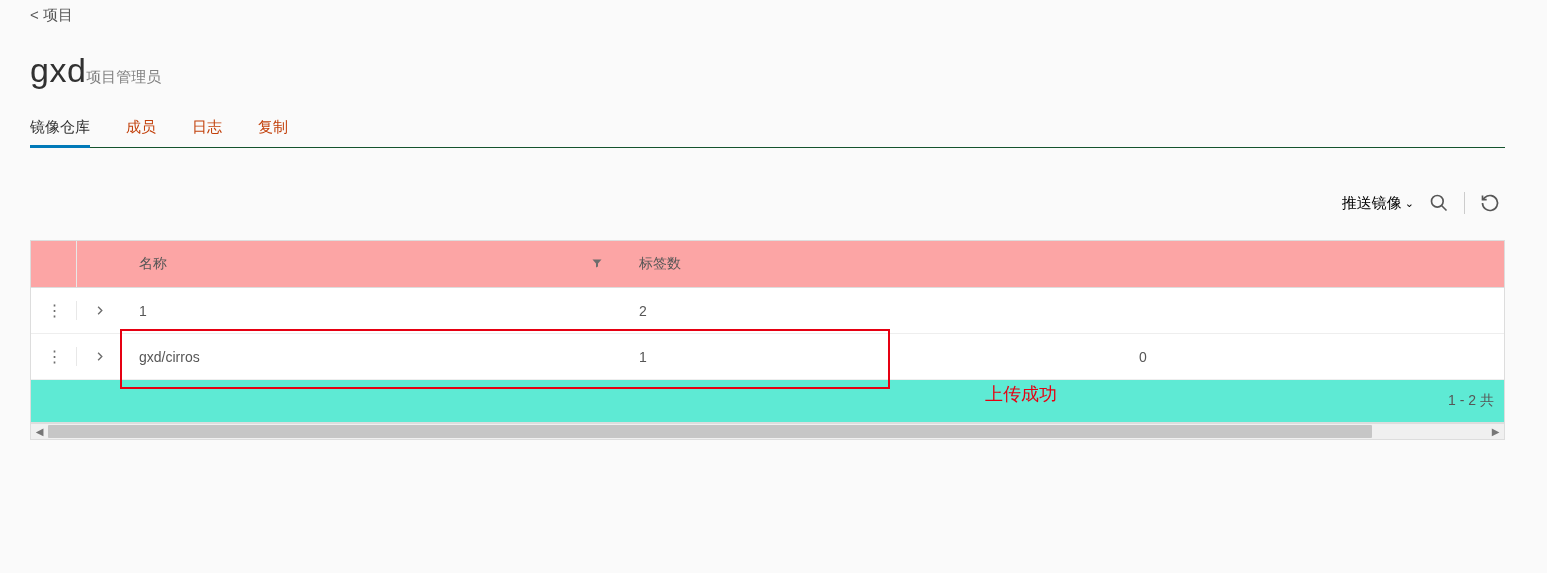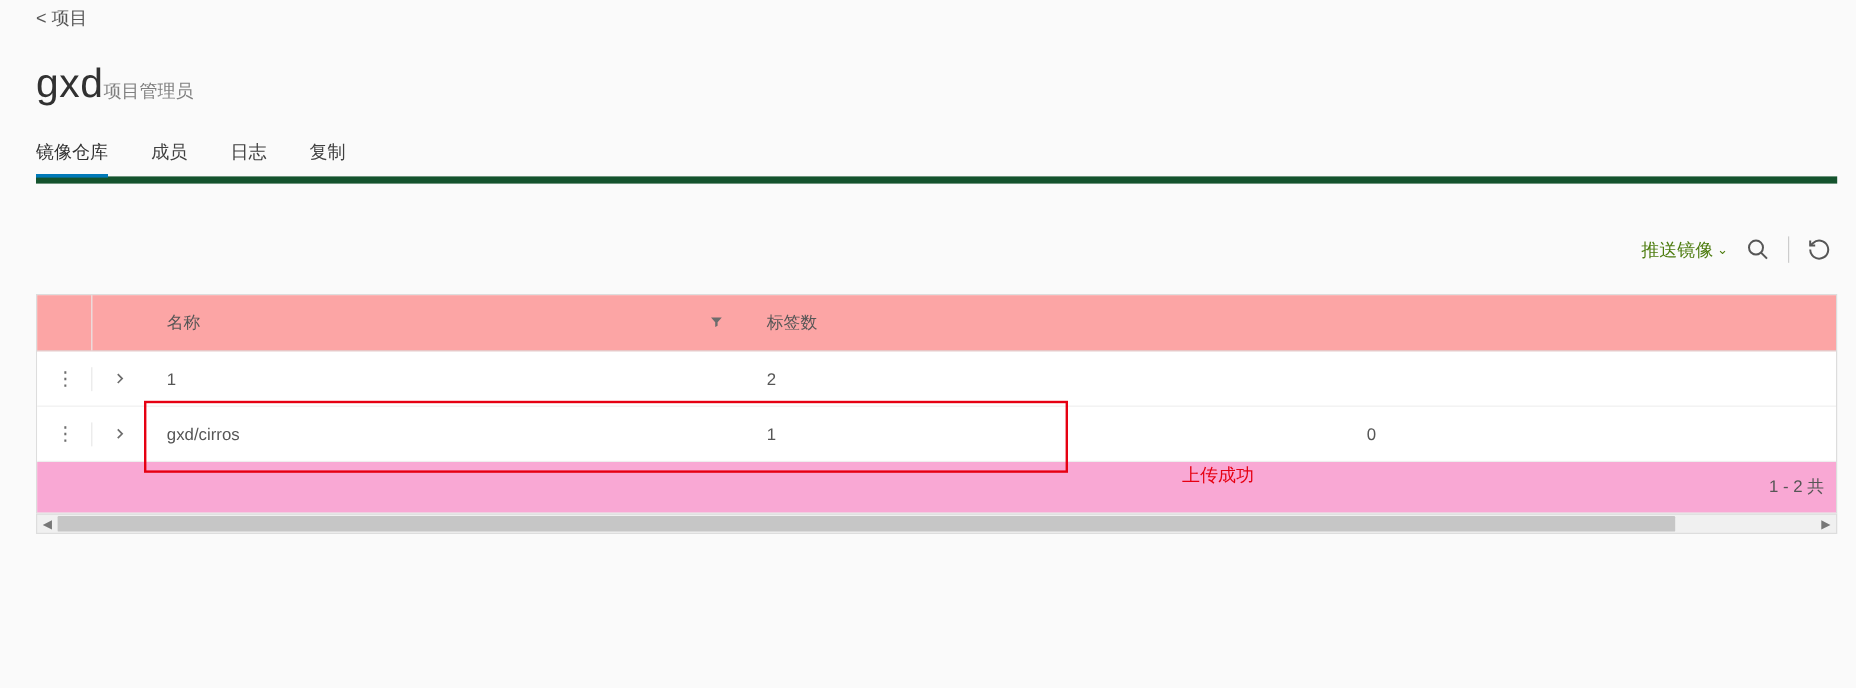--- a/index.html
+++ b/index.html
@@ -10,21 +10,21 @@
     body {
       font-family: -apple-system, BlinkMacSystemFont, "Segoe UI", "PingFang SC", "Microsoft YaHei", sans-serif;
       background: #fafafa;
       color: #313131;
       font-size: 14px;
       width: 1547px;
       height: 573px;
       overflow: hidden;
     }
     .page {
-      padding: 6px 16px 0 30px;
+      padding: 6px 42px 0 30px;
     }
     .breadcrumb {
       color: #565656;
       font-size: 15px;
       margin-bottom: 26px;
       cursor: pointer;
     }
     .header-row {
       display: flex;
       align-items: baseline;
@@ -37,27 +37,27 @@
       color: #313131;
       letter-spacing: 0.5px;
     }
     .role-label {
       color: #808080;
       font-size: 15px;
     }
     .tabs {
       display: flex;
       gap: 36px;
-      border-bottom: 6px solid #14532d;
+      border-bottom: 1px solid #14532d;
       margin-bottom: 44px;
     }
     .tab {
       padding-bottom: 10px;
       font-size: 15px;
-      color: #404040;
+      color: #c2410c;
       cursor: pointer;
       position: relative;
     }
     .tab.active {
       color: #313131;
     }
     .tab.active::after {
       content: "";
       position: absolute;
       left: 0;
@@ -68,21 +68,21 @@
     }
     .toolbar {
       display: flex;
       justify-content: flex-end;
       align-items: center;
       gap: 14px;
       margin-bottom: 26px;
       padding-right: 4px;
     }
     .push-link {
-      color: #4d7c0f;
+      color: #000000;
       font-size: 15px;
       display: flex;
       align-items: center;
       gap: 3px;
       cursor: pointer;
       justify-content: center;
     }
     .push-link .chev {
       font-size: 11px;
     }
@@ -175,31 +175,31 @@
       color: #6d6d6d;
     }
     .highlight-box {
       position: absolute;
       border: 2px solid #e60012;
       pointer-events: none;
     }
     .annotation {
       position: absolute;
       color: #e60012;
-      font-size: 15px;
+      font-size: 18px;
       pointer-events: none;
       text-align: center;
     }
     .table-footer {
       display: flex;
       justify-content: flex-end;
       padding: 12px 10px 12px 18px;
       color: #565656;
       font-size: 14px;
-      background: #f9a8d4;
+      background: #5eead4;
     }
     .scrollbar-row {
       position: relative;
       height: 17px;
       background: #f0f0f0;
       border: 1px solid #ddd;
       margin-top: 0;
       display: flex;
       align-items: center;
     }

